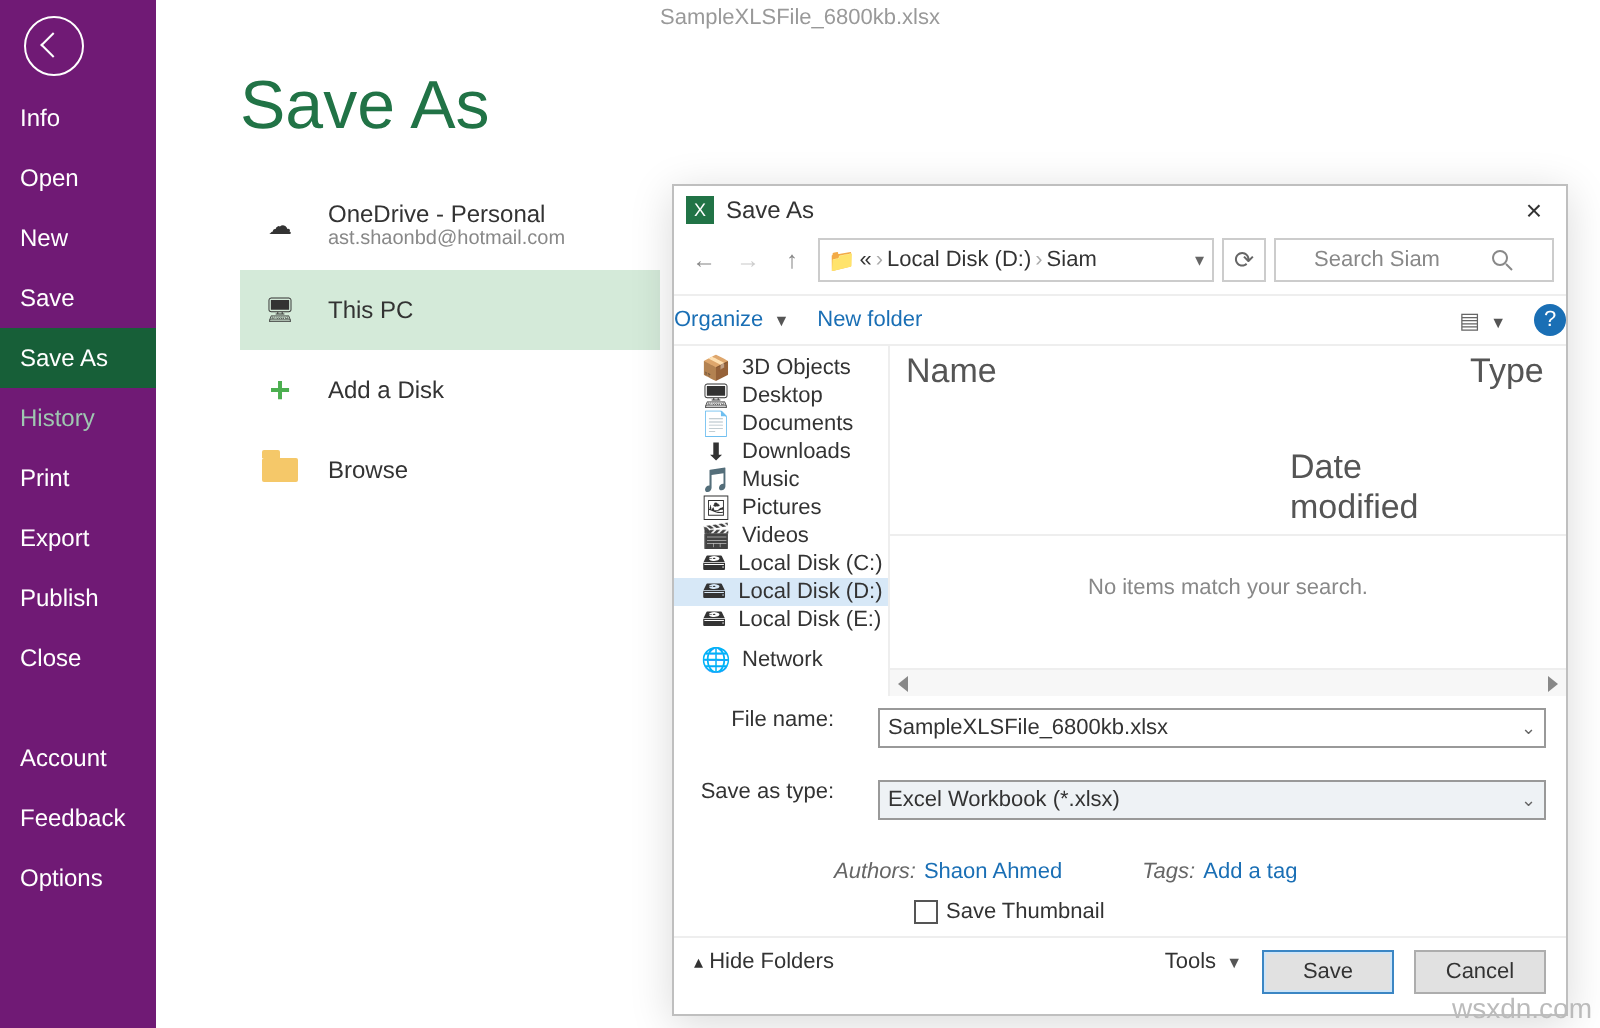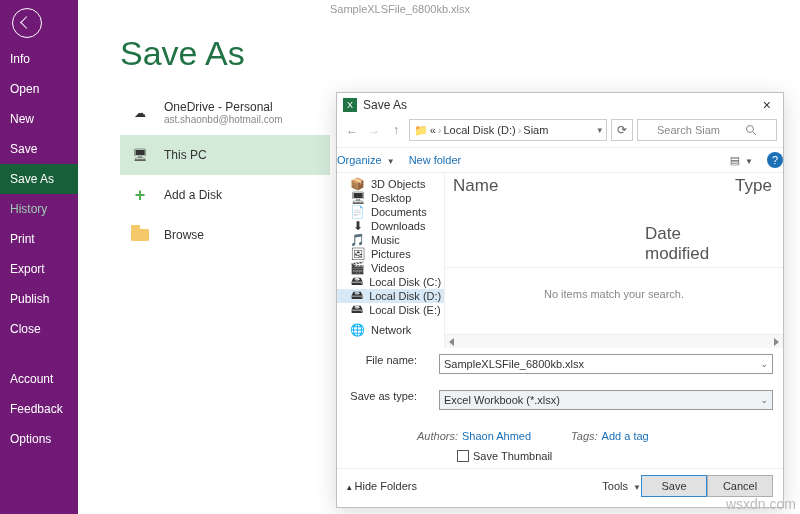--- a/index.html
+++ b/index.html
@@ -57,21 +57,21 @@
   .dlg-form { padding:6px 10px 2px; font-size:11px; }
   .frow { display:flex; align-items:flex-start; margin-bottom:16px; gap:22px; }
   .flabel { width:70px; text-align:right; }
   .finput { flex:1; border:1px solid #999; height:20px; padding:0 4px; display:flex; align-items:center; background:#fff; }
   .finput.combo { background:#eef2f5; }
   .drop-arrow { margin-left:auto; color:#666; font-size:9px; }
   .meta { display:flex; gap:40px; padding:2px 10px 2px 80px; font-size:11px; }
   .meta-lab { color:#666; margin-right:4px;font-style:italic; }
   .chk-row { padding:6px 10px 6px 120px; font-size:11px; display:flex; align-items:flex-end; gap:4px; }
   .chk { width:12px; height:12px; border:1px solid #555; }
-  .dlg-foot { display:flex; align-items:center; padding:6px 10px 10px; border-top:1px solid #eee; font-size:11px; }
+  .dlg-foot { display:flex; gap:10px; padding:6px 10px 10px; border-top:1px solid #eee; font-size:11px; }
   .btn { min-width:66px; height:22px; border:1px solid #adadad; background:#e1e1e1; display:flex; align-items:center; justify-content:center; cursor:pointer; }
   .btn.primary { border:1px solid #3b86c4; box-shadow:0 0 0 1px #cfe4f6 inset; }
   .tri { font-size:8px; color:#555; margin-left:2px; }
   .watermark { position:absolute; right:4px; bottom:2px; font-size:14px; color:#bbb; }
 </style>
 </head>
 <body>
 
 <div class="topbar">SampleXLSFile_6800kb.xlsx</div>
 

